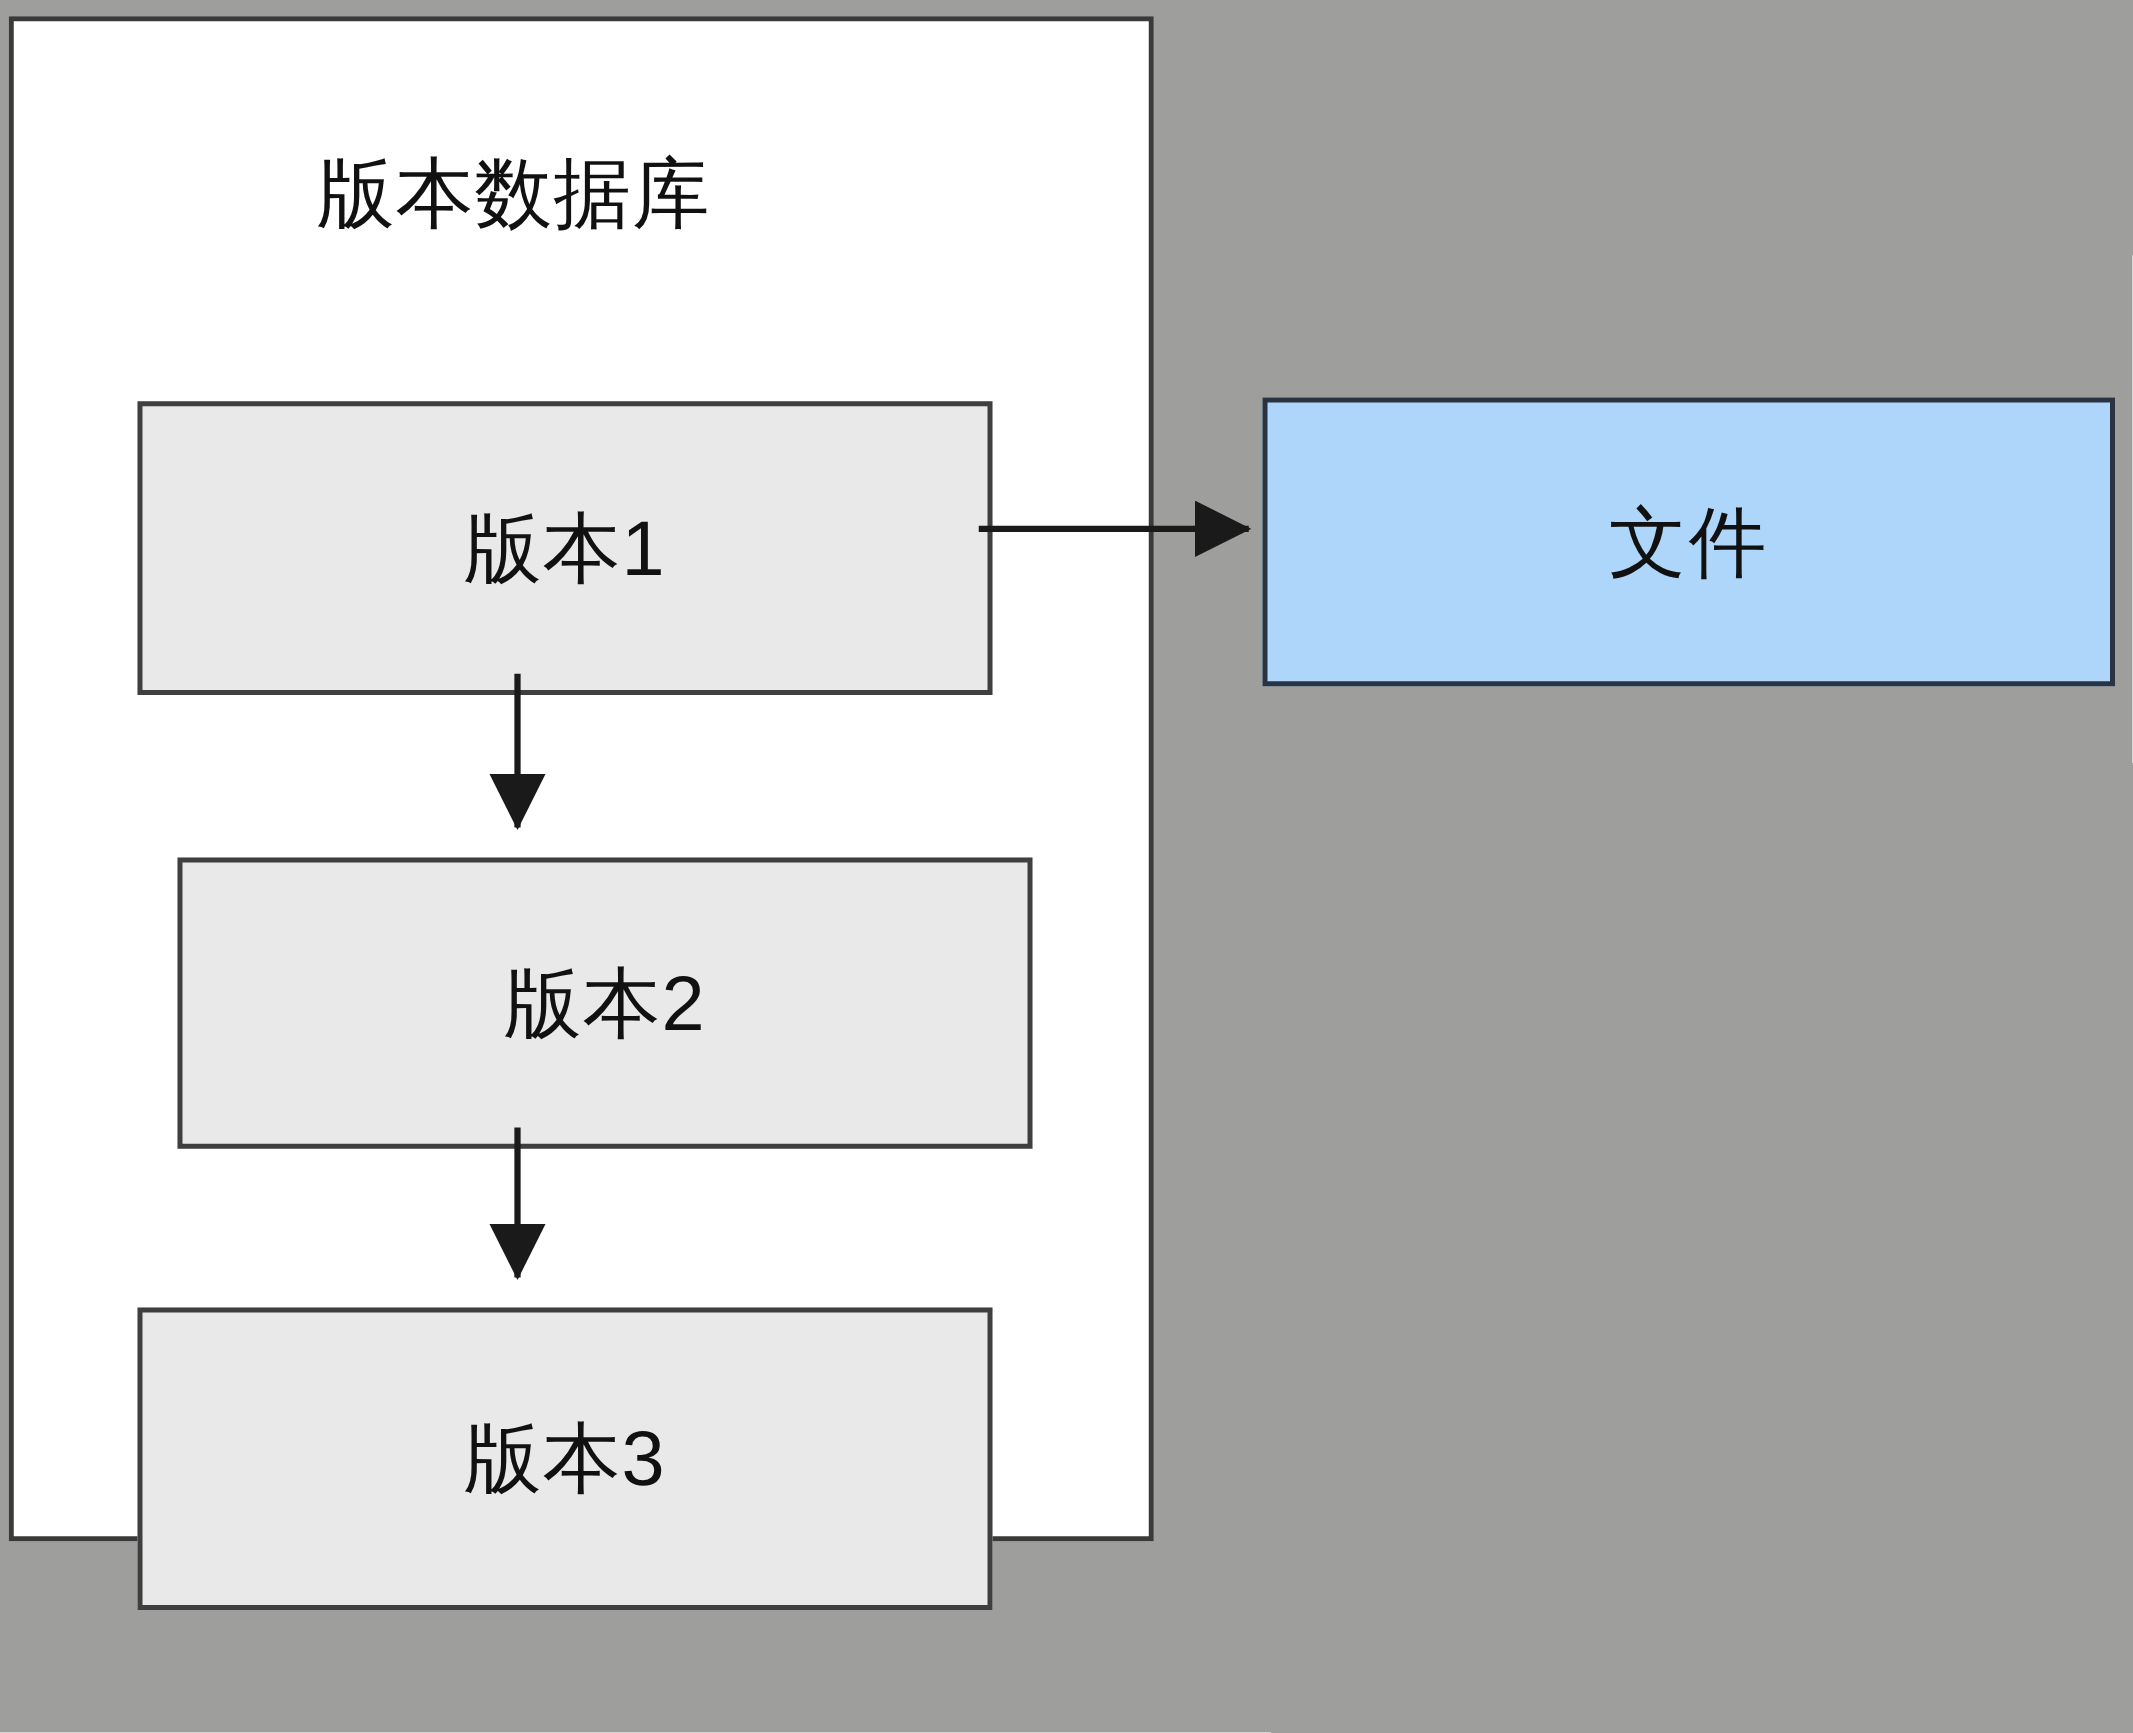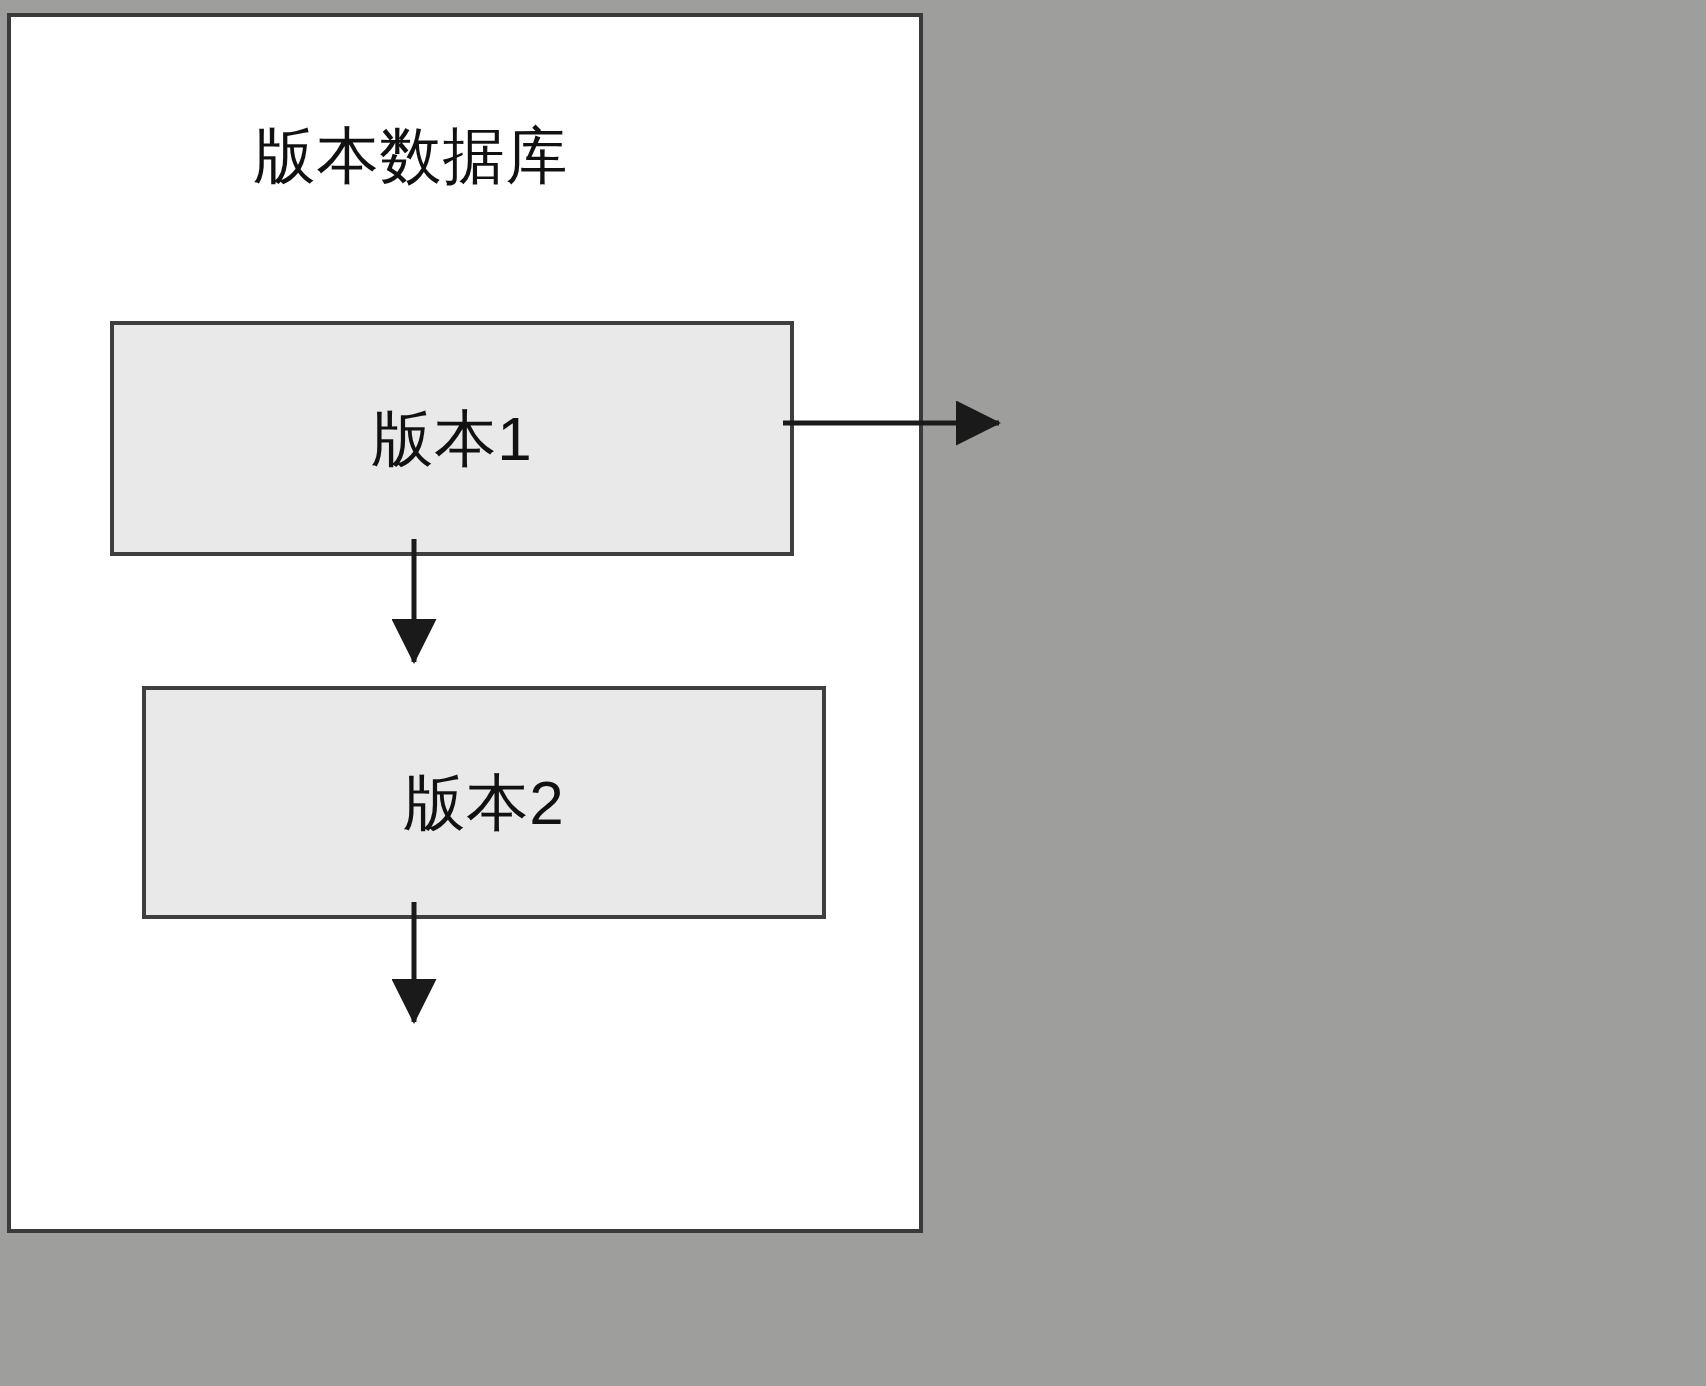--- a/index.html
+++ b/index.html
@@ -101,22 +101,28 @@
     <div id="db-title">版本数据库</div>
 
     <div class="version-box" id="version-box-1">
       <span class="box-label">版本1</span>
     </div>
 
     <div class="version-box" id="version-box-2">
       <span class="box-label">版本2</span>
     </div>
 
+    <div class="version-box" id="version-box-3">
+      <span class="box-label">版本3</span>
+    </div>
   </div>
 
+  <div id="file-box">
+    <span class="box-label">文件</span>
+  </div>
 
   <svg id="connectors" viewBox="0 0 1706 1386">
     <defs>
       <marker id="arrowhead" markerWidth="9" markerHeight="9" refX="8.6" refY="4.5" orient="auto" markerUnits="strokeWidth">
         <path d="M 0 0 L 9 4.5 L 0 9 z" fill="#1a1a1a"></path>
       </marker>
     </defs>
 
     <g>
       <line x1="783" y1="423" x2="999" y2="423" stroke="#1a1a1a" stroke-width="5" marker-end="url(#arrowhead)"></line>

